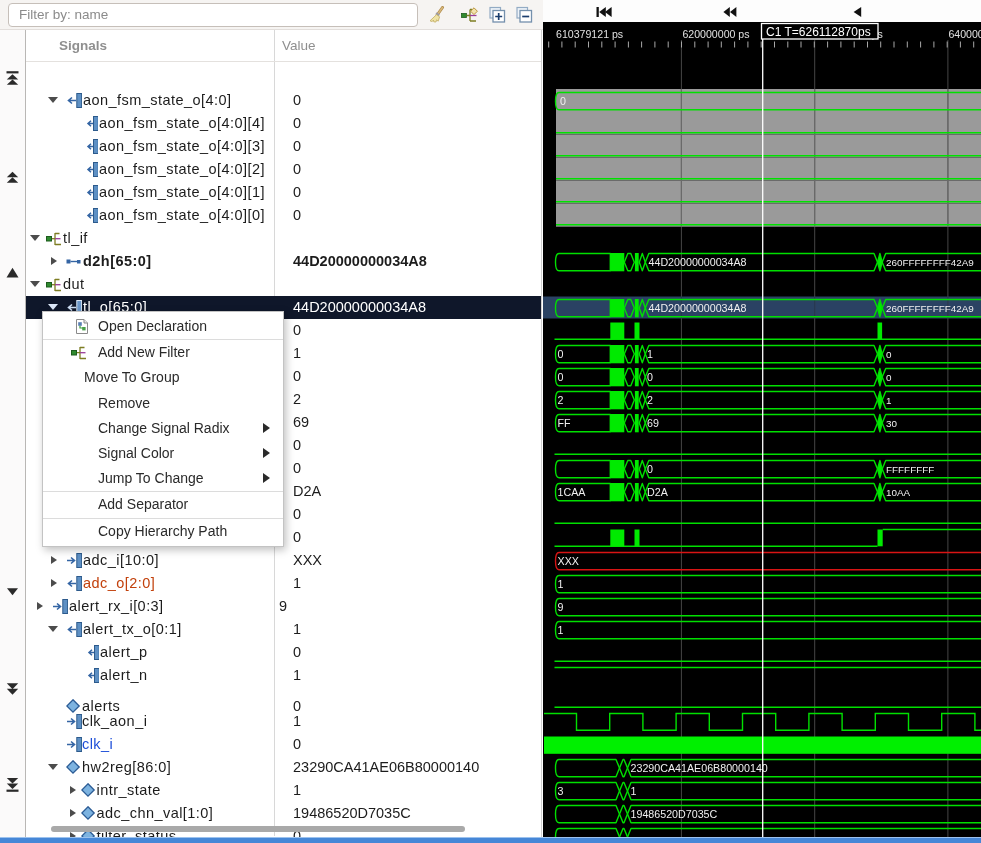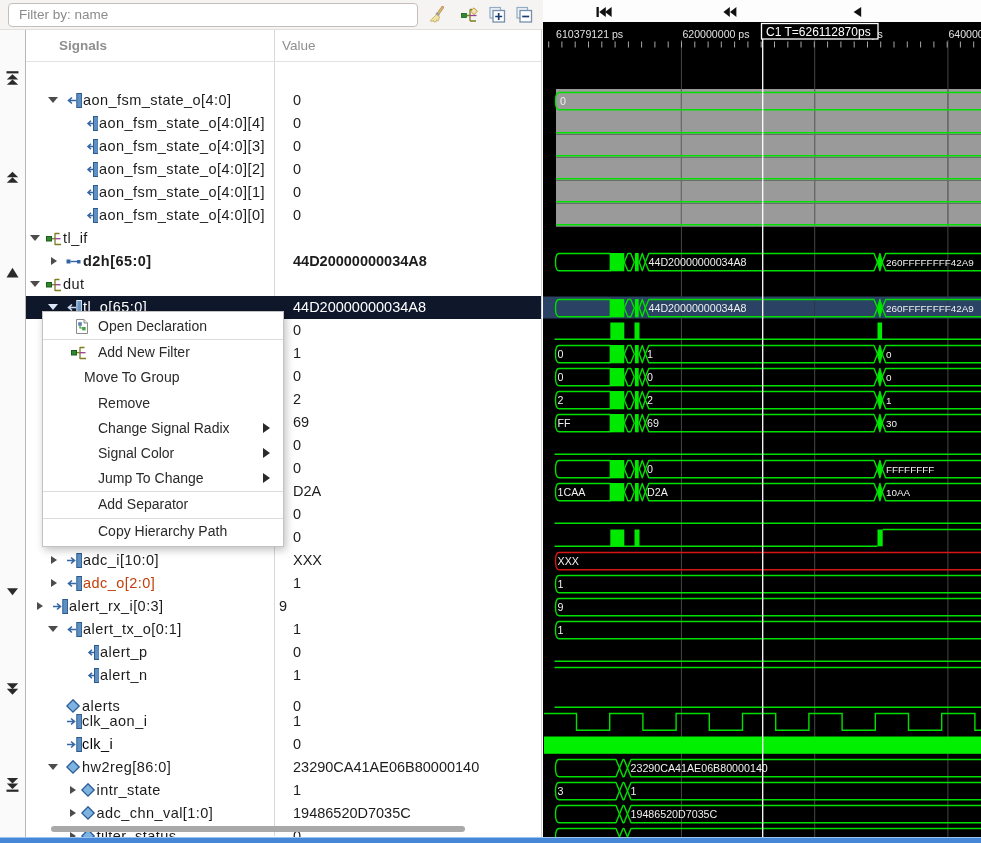--- a/index.html
+++ b/index.html
@@ -257,21 +257,21 @@
           <rect x="10.8" y="0.5" width="4.8" height="14" fill="#5e90c4" stroke="#2c5a8c" stroke-width="1"></rect>
         </svg>
         <span style="position:absolute;left:56px;top:0;line-height:23px;letter-spacing:0.45px;color:#1c1c1c">clk_aon_i</span>
         <span style="position:absolute;left:267px;top:0;line-height:23px;color:#1c1c1c">1</span>
       </div>
 <div style="position:absolute;left:26px;top:733px;width:515px;height:23px;">
         <svg style="position:absolute;left:39.5px;top:4px" width="16" height="16">
           <path d="M1,7.5 H8 M5,4.5 L8.5,7.5 L5,10.5" stroke="#3465a4" stroke-width="1.6" fill="none"></path>
           <rect x="10.8" y="0.5" width="4.8" height="14" fill="#5e90c4" stroke="#2c5a8c" stroke-width="1"></rect>
         </svg>
-        <span style="position:absolute;left:56px;top:0;line-height:23px;letter-spacing:0.45px;color:#000000">clk_i</span>
+        <span style="position:absolute;left:56px;top:0;line-height:23px;letter-spacing:0.45px;color:#1d4ed8">clk_i</span>
         <span style="position:absolute;left:267px;top:0;line-height:23px;color:#1c1c1c">0</span>
       </div>
 <div style="position:absolute;left:26px;top:756px;width:515px;height:23px;">
         <span style="position:absolute;left:22px;top:7.5px;width:0;height:0;border-left:5.5px solid transparent;border-right:5.5px solid transparent;border-top:6.5px solid #4c4c4c"></span>
         <svg style="position:absolute;left:40px;top:4px" width="15" height="15">
           <path d="M7,0.8 L13.2,7 L7,13.2 L0.8,7 Z" fill="#7db3e0" stroke="#2a5a94" stroke-width="1.3"></path>
         </svg>
         <span style="position:absolute;left:56px;top:0;line-height:23px;letter-spacing:0.45px;color:#1c1c1c">hw2reg[86:0]</span>
         <span style="position:absolute;left:267px;top:0;line-height:23px;color:#1c1c1c">23290CA41AE06B80000140</span>
       </div>

